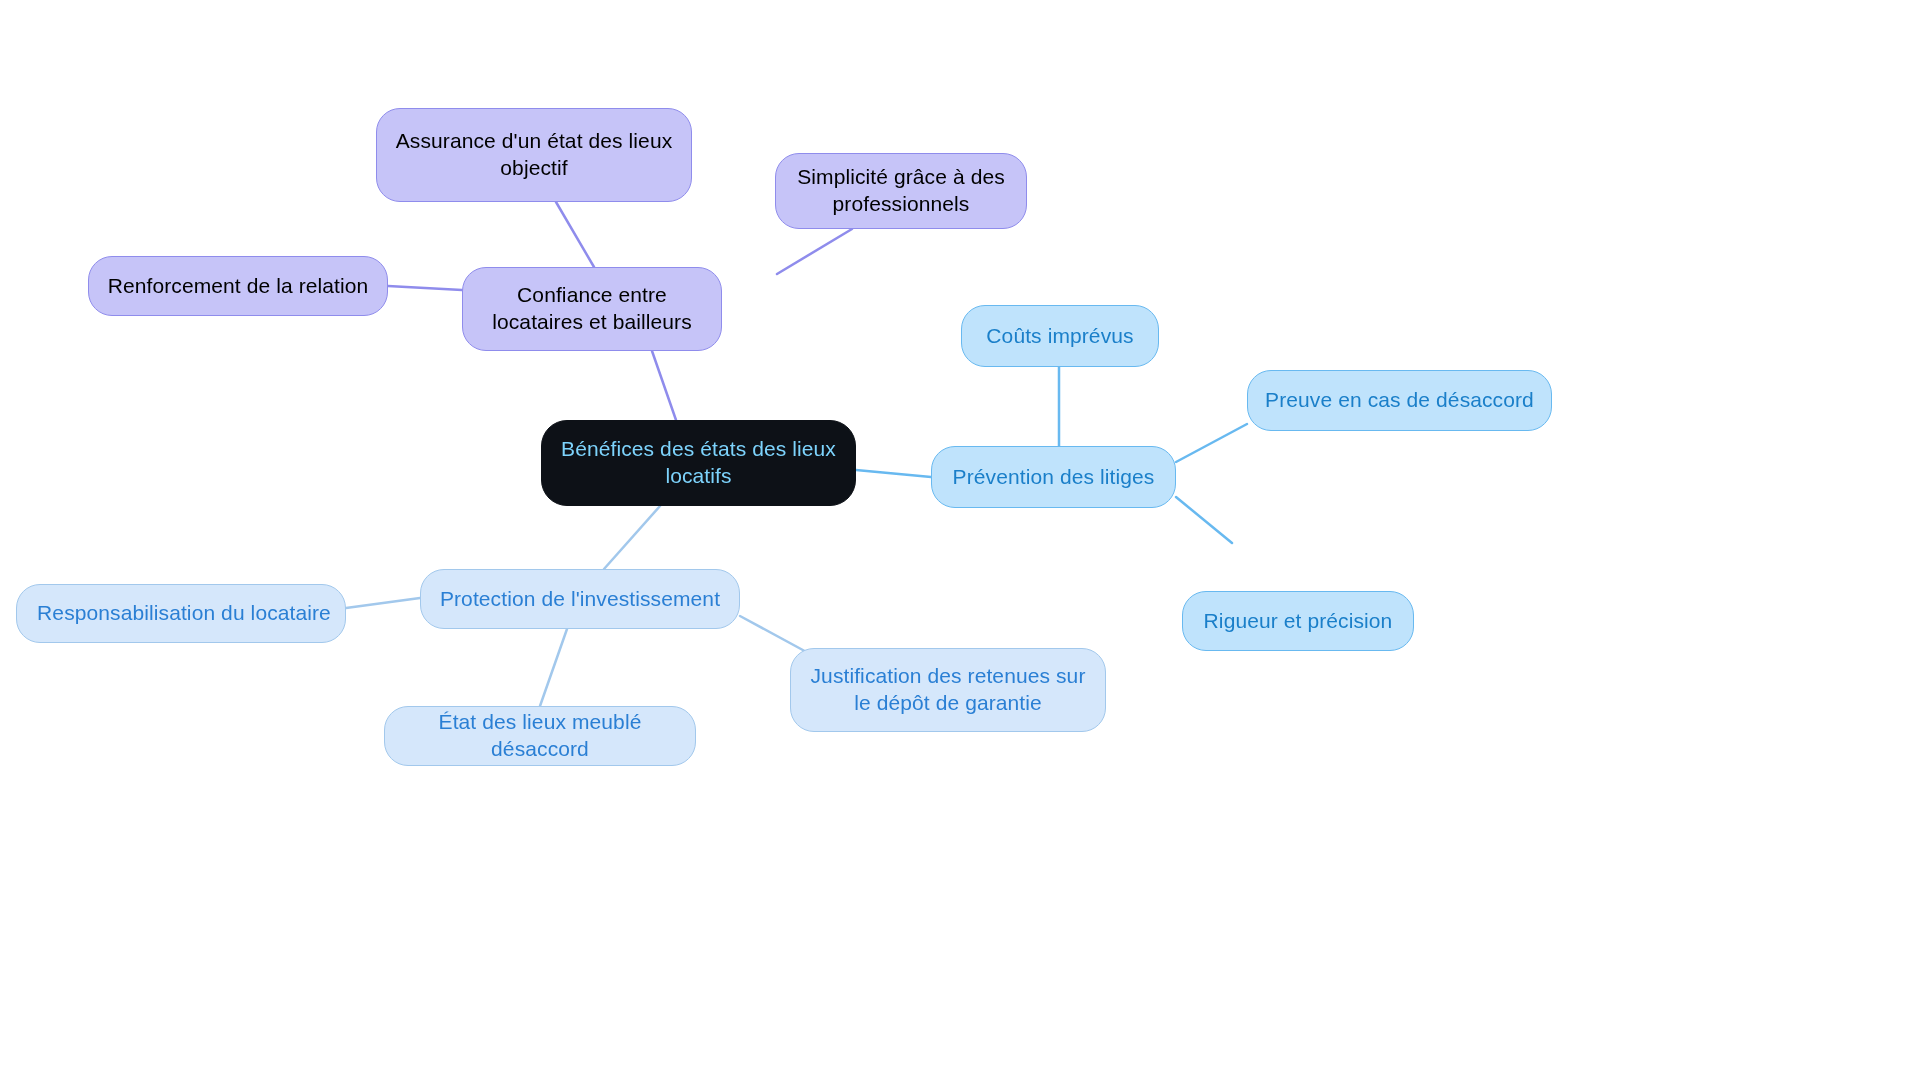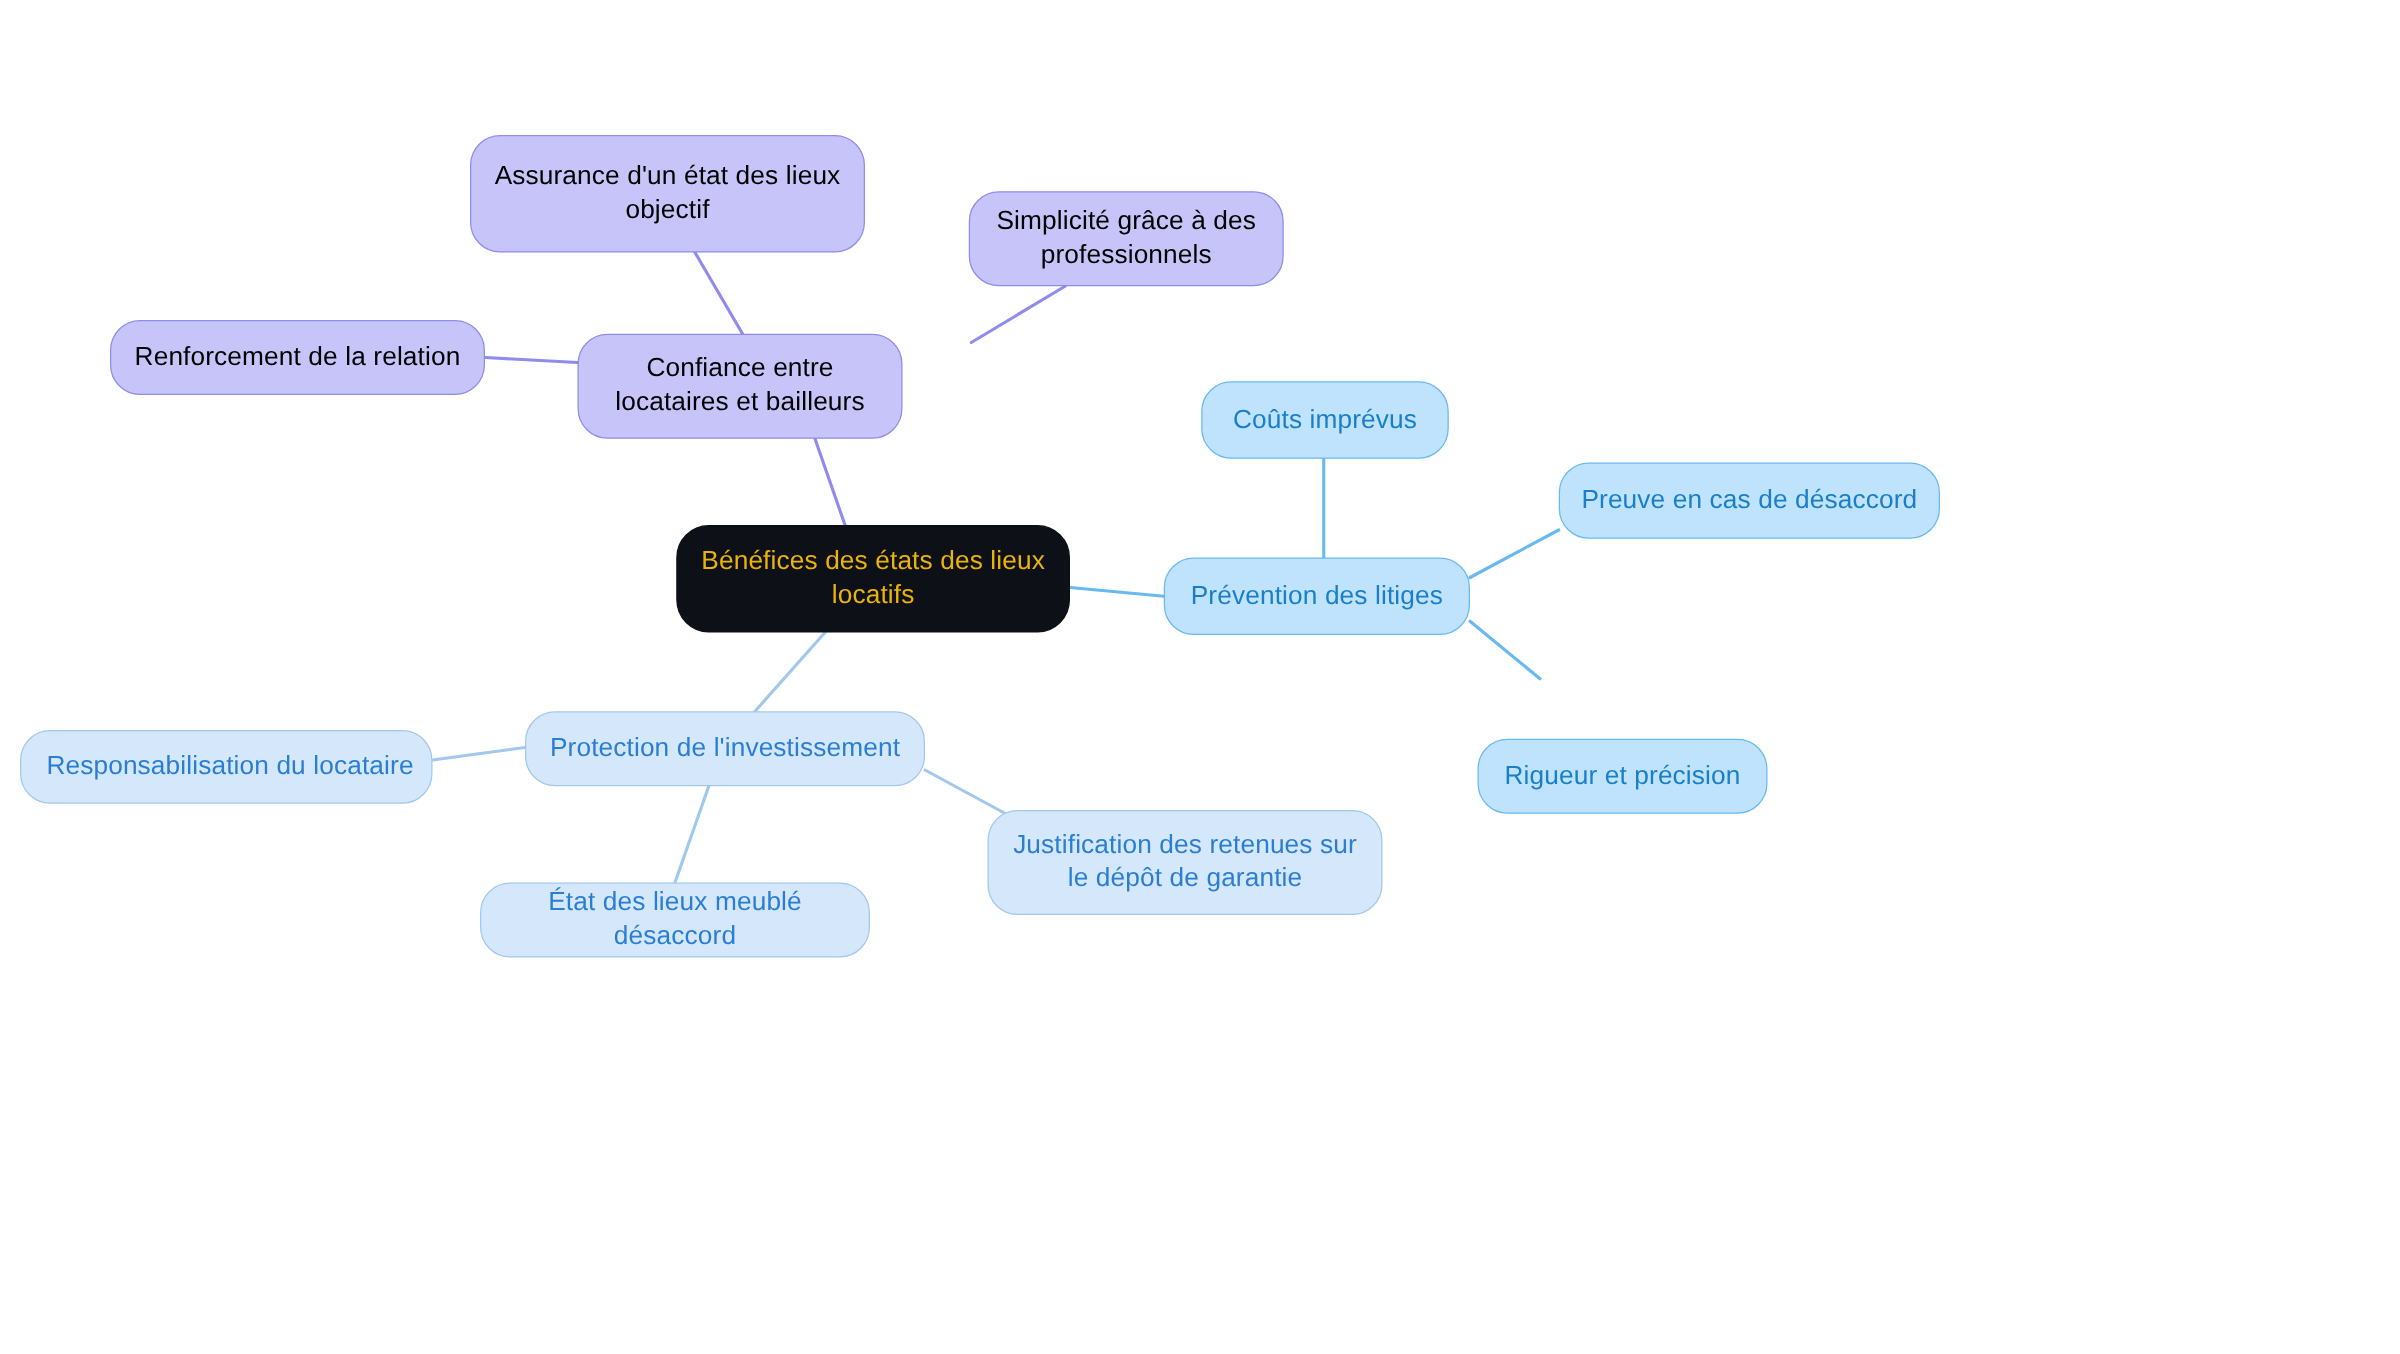--- a/index.html
+++ b/index.html
@@ -39,21 +39,21 @@
     border-radius: 24px;
     border-style: solid;
     border-width: 1.5px;
     line-height: 1.28;
     padding: 6px 14px;
     letter-spacing: 0.1px;
   }
   .node-root {
     background: #0d1117;
     border-color: #0d1117;
-    color: #eab308;
+    color: #7dd3fc;
     font-size: 21px;
     border-radius: 26px;
   }
   .node-purple-hub,
   .node-purple {
     background: #c6c4f8;
     border-color: #8f8cec;
     color: #000000;
     font-size: 21px;
   }

